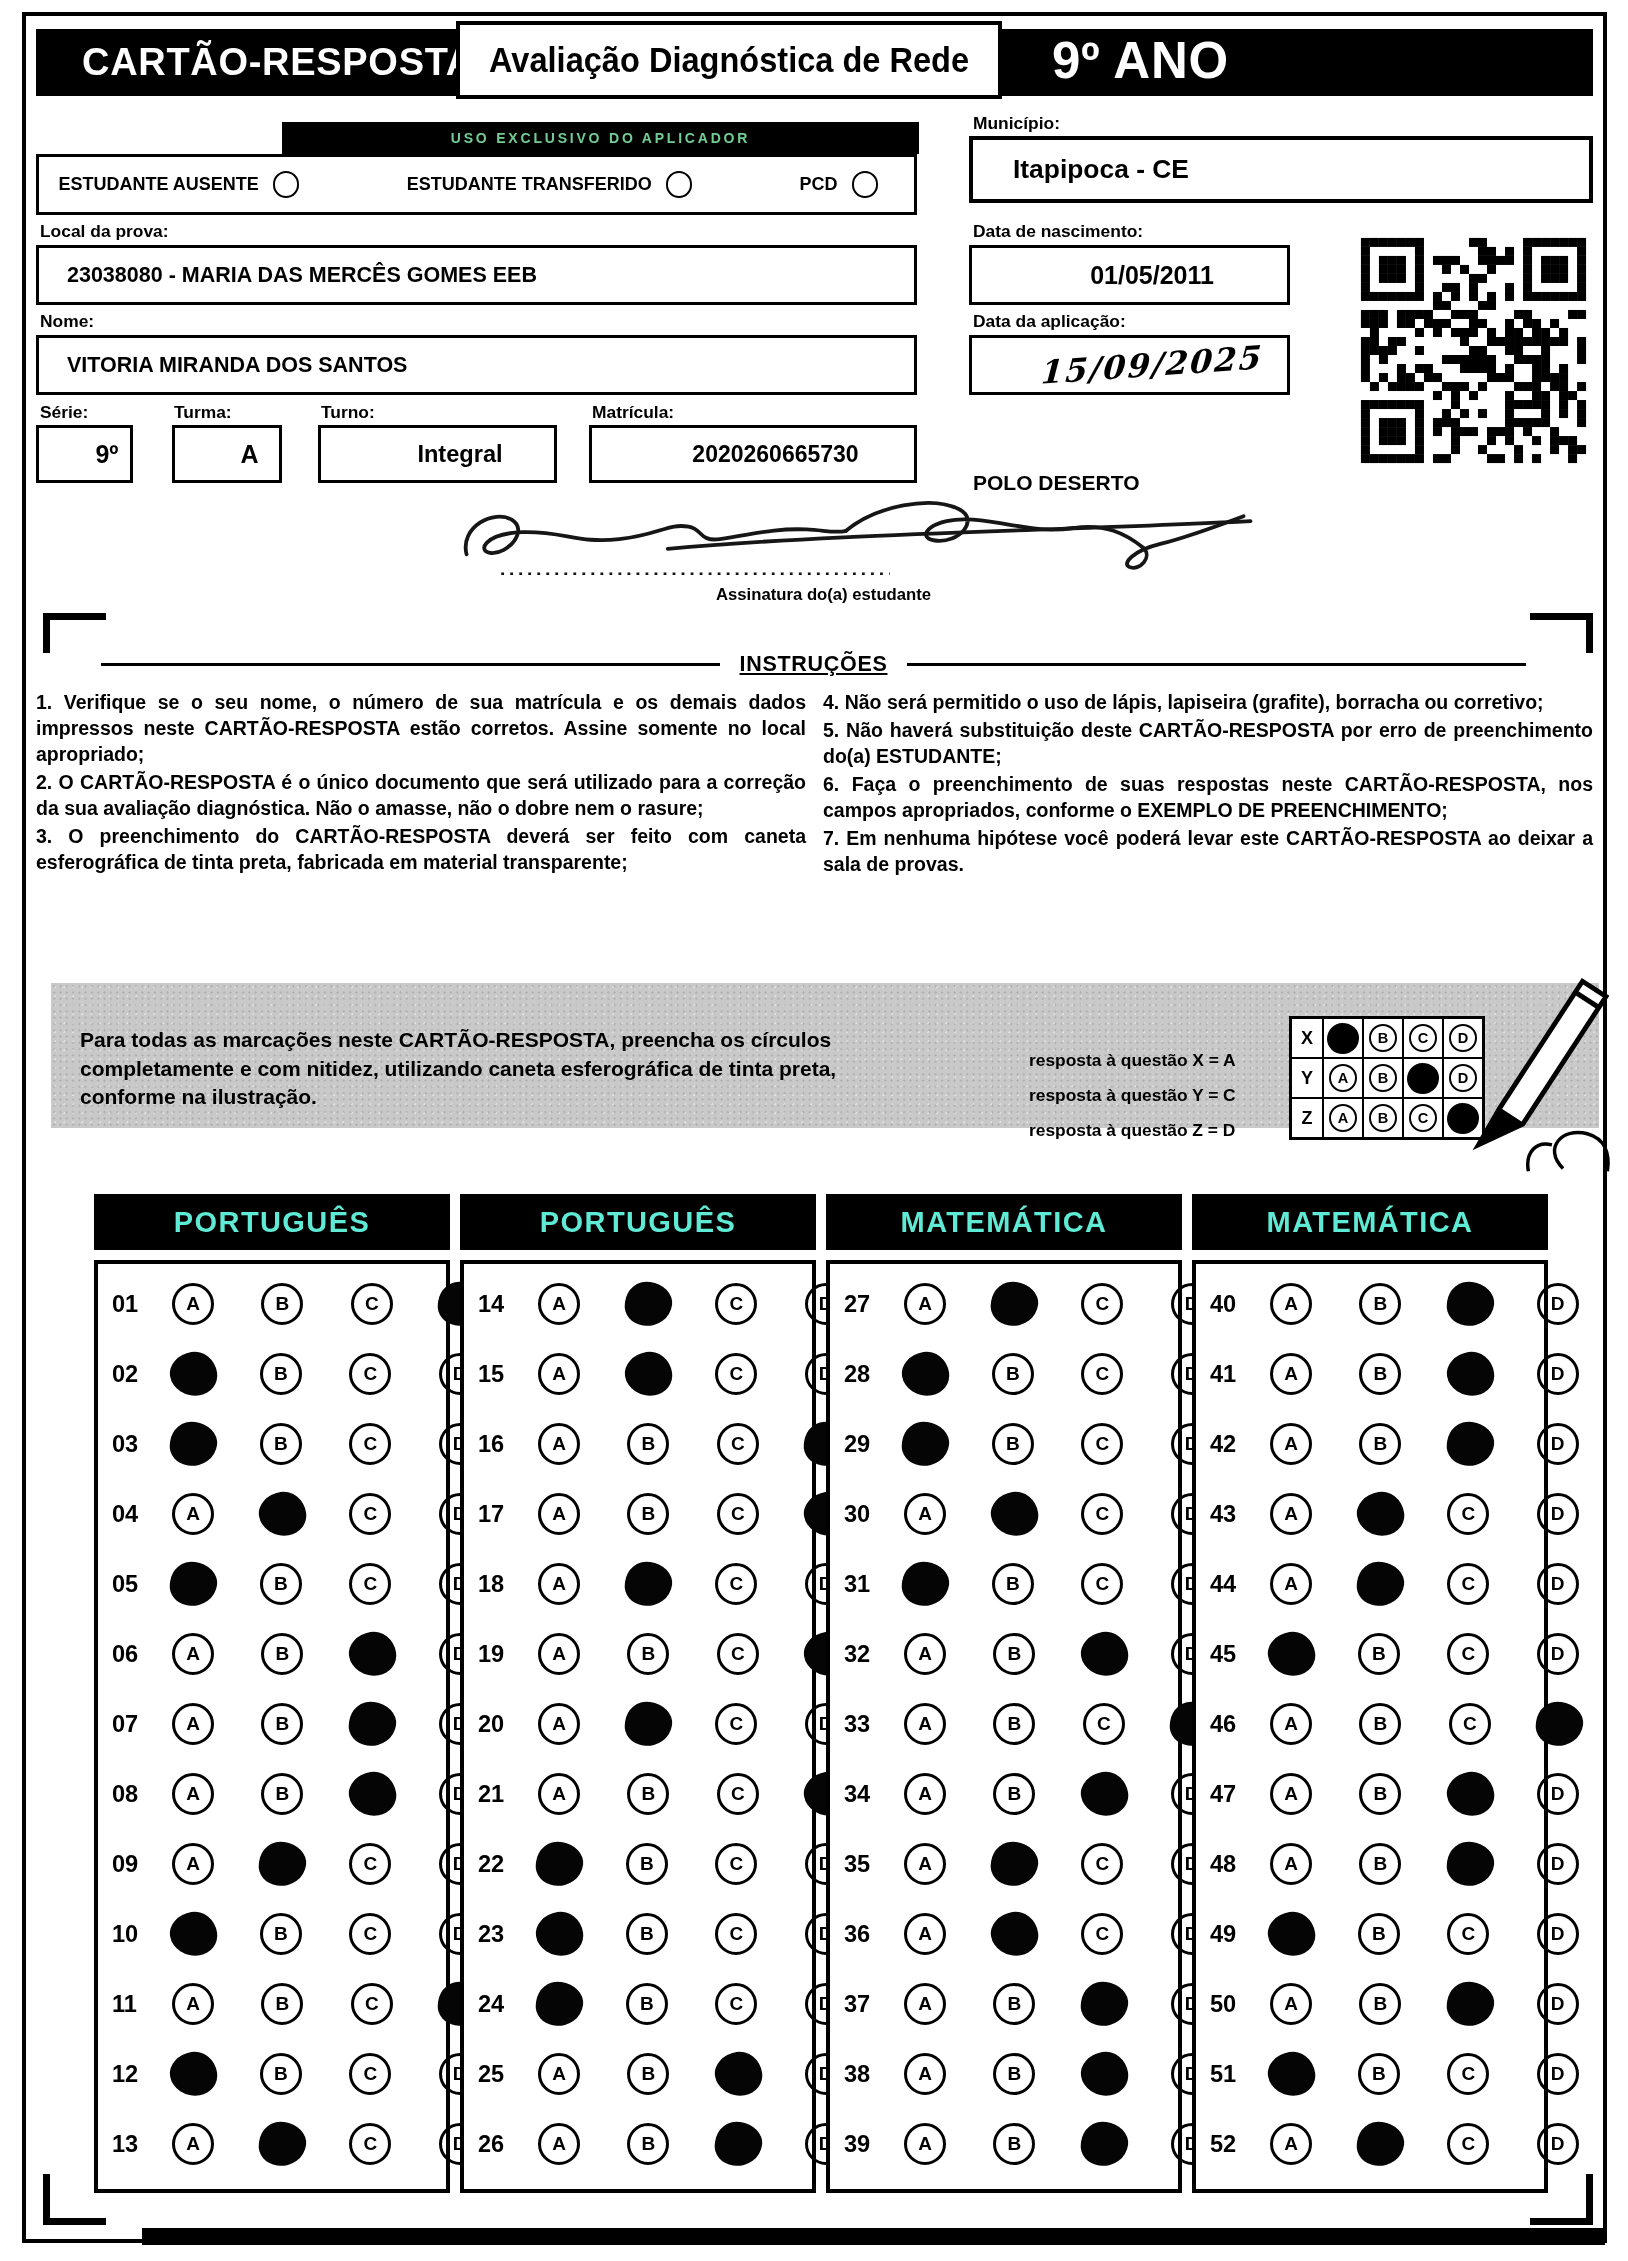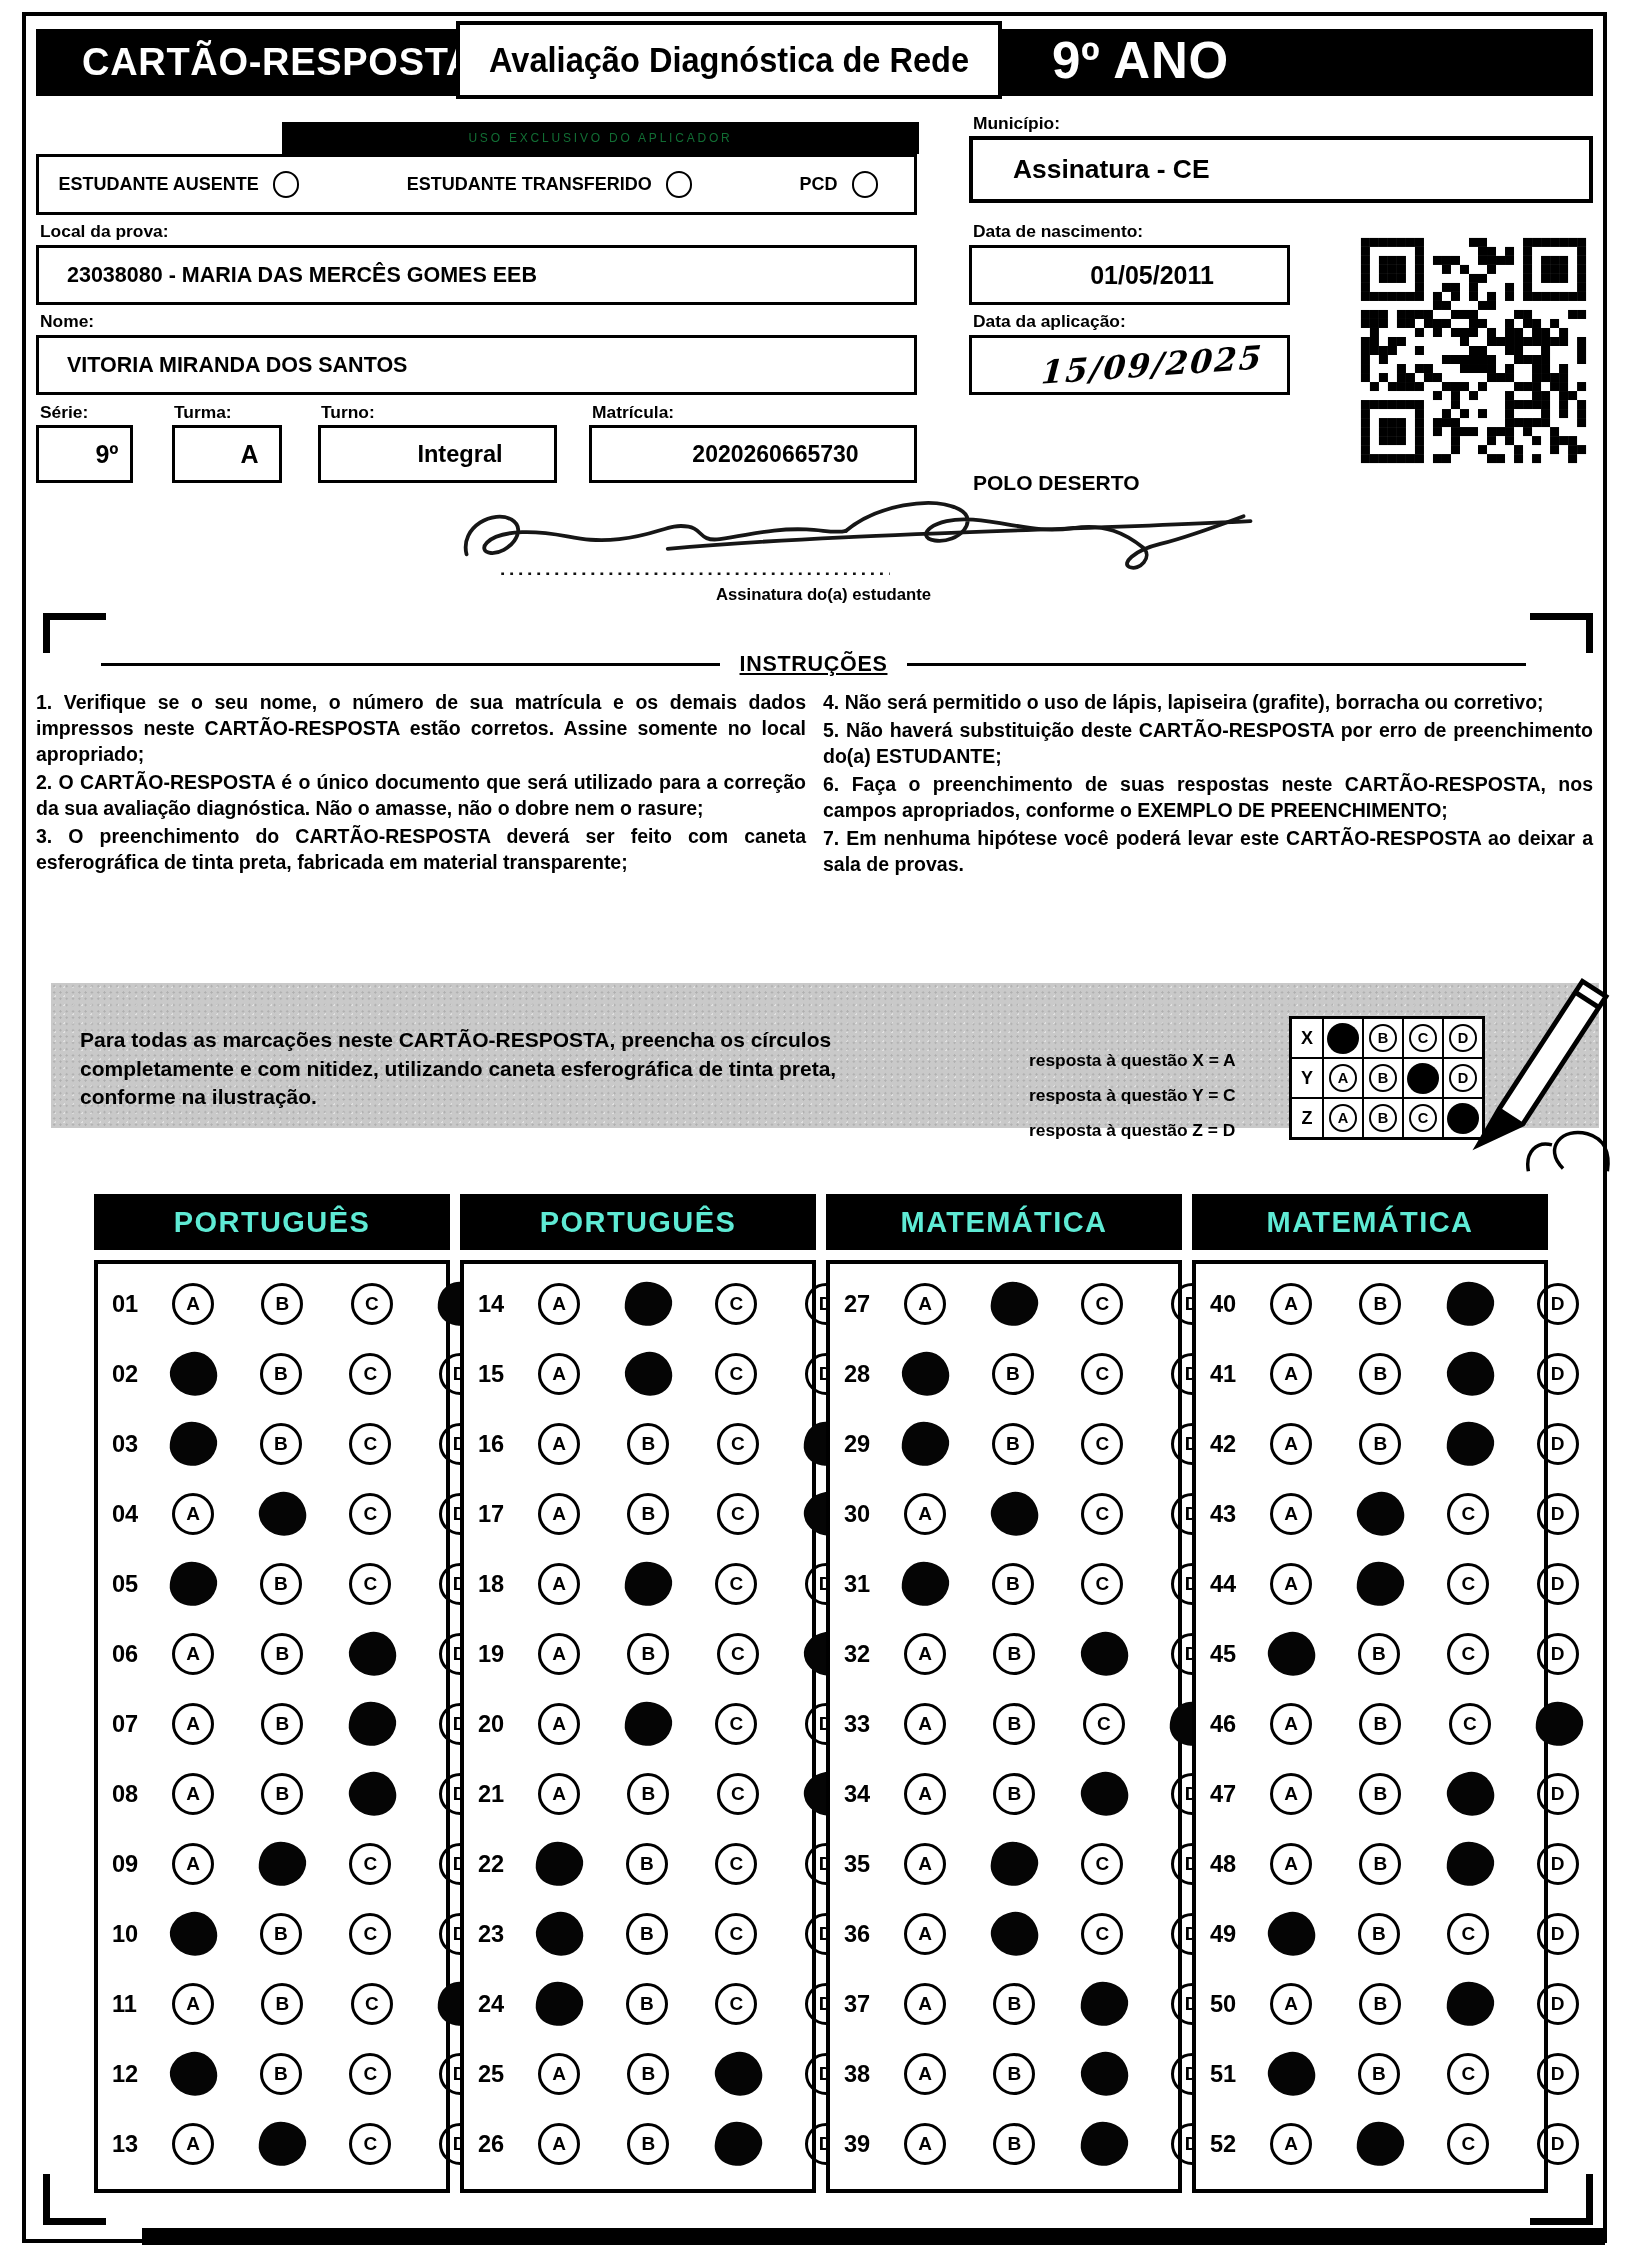--- a/index.html
+++ b/index.html
@@ -9,21 +9,21 @@
 
   
   .hdr{position:absolute;left:36px;top:29px;width:1557px;height:67px;background:#000;}
   .hdr-title{position:absolute;left:46px;top:0;line-height:67px;color:#fff;font-size:38px;font-weight:bold;letter-spacing:0.7px;}
   .hdr-subtitle-box{position:absolute;left:420px;top:-8.3px;width:546px;height:78px;background:#fff;border:4.9px solid #000;box-sizing:border-box;display:flex;align-items:center;justify-content:center;}
   .hdr-subtitle-box span{font-size:35px;font-weight:bold;white-space:nowrap;transform:scaleX(.93);}
   .hdr-grade{position:absolute;left:1016px;top:0;line-height:64px;color:#fff;font-size:51px;font-weight:bold;letter-spacing:0.7px;}
 
   
   .aplicador-bar{position:absolute;left:282px;top:122px;width:637px;height:32px;background:#000;display:flex;align-items:center;justify-content:center;}
-  .aplicador-bar span{color:#15803d;font-size:12px;font-weight:normal;letter-spacing:2.8px;opacity:.85;}
+  .aplicador-bar span{color:#86efac;font-size:14px;font-weight:bold;letter-spacing:2.8px;opacity:.85;}
   .chk-box{position:absolute;left:36px;top:154px;width:881px;height:61px;border:3.5px solid #000;box-sizing:border-box;display:flex;align-items:center;justify-content:space-between;padding:0 36px 0 19.5px;}
   .chk-item{display:flex;align-items:center;gap:14px;}
   .chk-label{font-size:18px;font-weight:bold;}
   .chk-circle{width:26.4px;height:26.4px;border:2.8px solid #000;border-radius:50%;box-sizing:border-box;flex:none;}
 
   
   .f-label{position:absolute;font-size:17.4px;font-weight:bold;}
   .f-box{position:absolute;border:3.5px solid #000;box-sizing:border-box;display:flex;align-items:center;font-weight:bold;background:#fff;padding-left:45px;}
   .pad{padding-left:28px;}
   .ctr{justify-content:center;}
@@ -141,21 +141,21 @@
       <path d="M577,66 C620,30 700,15 740,35 C770,50 740,85 705,80 C675,76 700,45 760,50 C820,55 850,70 905,62"></path>
       <path d="M905,62 C950,55 980,70 1005,90 C1020,103 1000,125 985,118 C975,113 990,95 1030,85 C1070,75 1110,60 1150,45"></path>
       <path d="M320,92 C560,70 880,66 1160,52"></path>
     </g>
     <path d="M80,128 L640,128" stroke="#111" stroke-width="3.5" stroke-dasharray="4 9" fill="none"></path>
   </svg>
   <div class="sig-label">Assinatura do(a) estudante</div>
 
   <div class="f-label" style="left:973px;top:113px;">Município:</div>
   <div class="f-box" style="left:969px;top:136px;width:624px;height:67px;font-size:26.4px;padding-left:40px;border-width:4.2px;">
-    <span>Assinatura - CE</span>
+    <span>Itapipoca - CE</span>
   </div>
 
   <div class="f-label" style="left:973px;top:221px;">Data de nascimento:</div>
   <div class="f-box ctr" style="left:969px;top:245px;width:321px;height:60px;font-size:25px;">
     <span>01/05/2011</span>
   </div>
 
   <div class="f-label" style="left:973px;top:311px;">Data da aplicação:</div>
   <div class="f-box ctr" style="left:969px;top:335px;width:321px;height:60px;">
     <span class="hand">15/09/2025</span>

